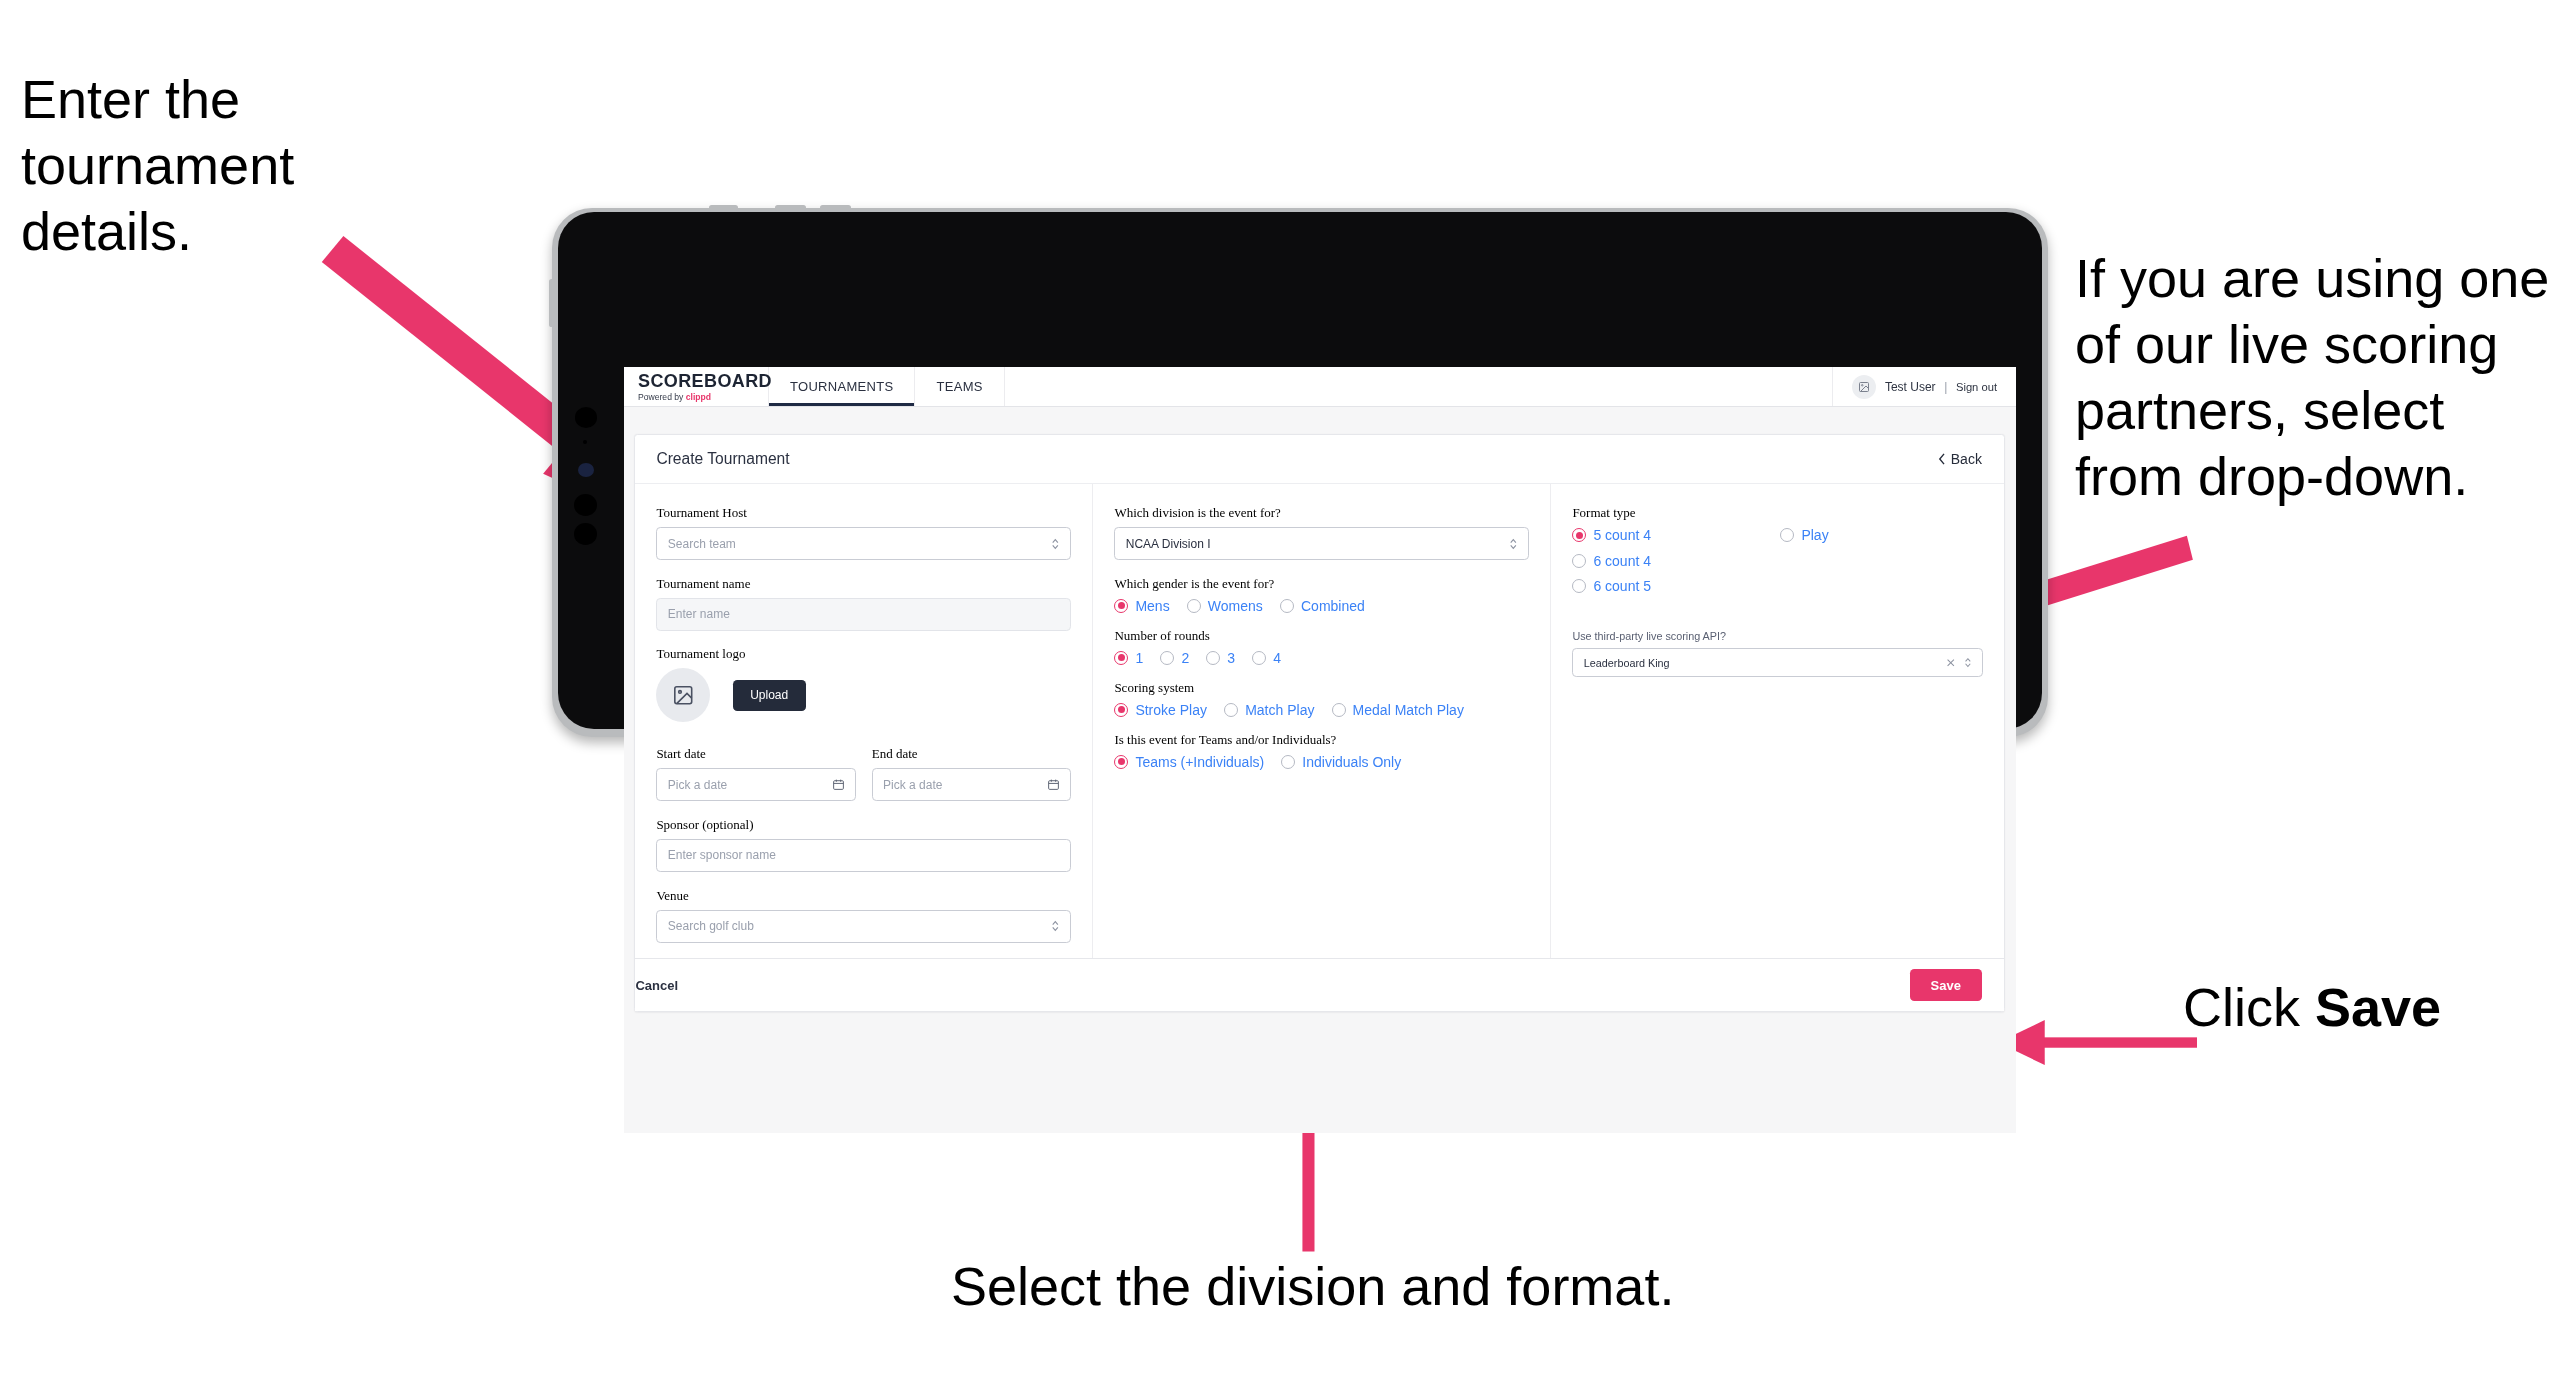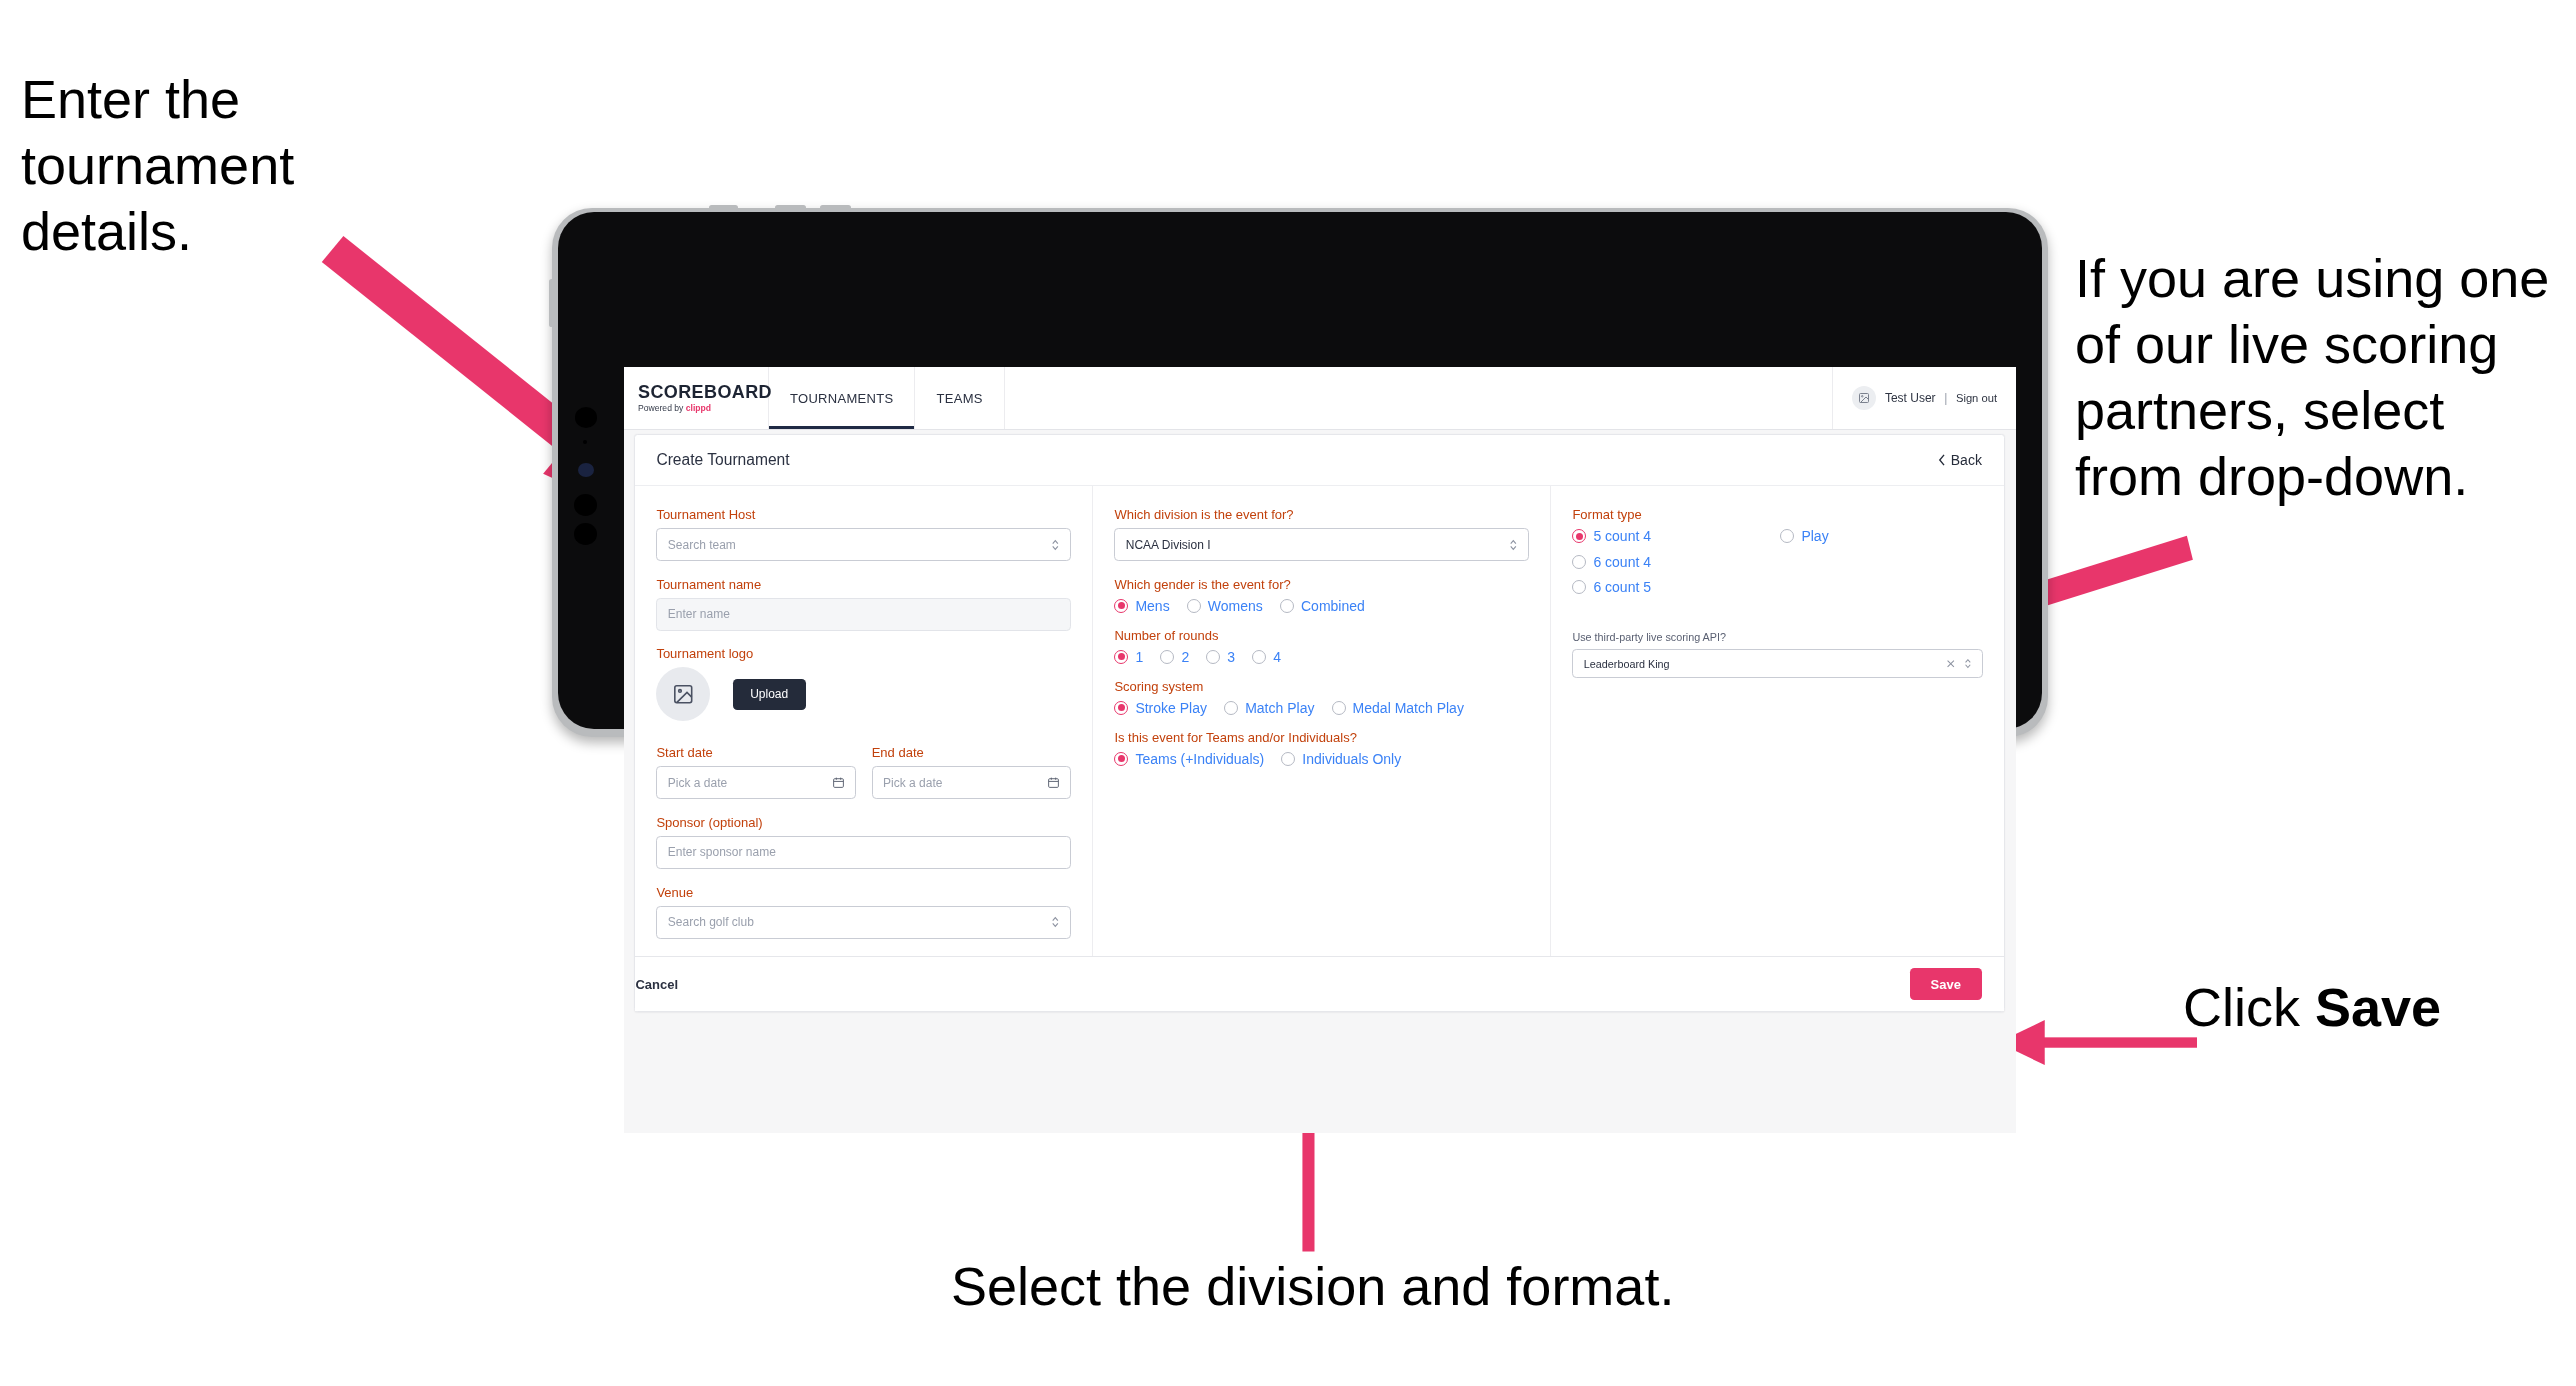--- a/index.html
+++ b/index.html
@@ -60,21 +60,21 @@
   #screen {
     position: absolute;
     left: 624px; top: 367px;
     width: 1392px; height: 766px;
     background: #f6f6f7;
     overflow: hidden;
   }
 
   
   #appbar {
-    height: 63px;
+    height: 40px;
     background: #fff;
     border-bottom: 0.9px solid #e3e4e8;
     display: flex;
     align-items: stretch;
     position: relative;
   }
   #brand {
     width: 145px;
     display: flex; flex-direction: column;
     justify-content: center;
@@ -152,21 +152,21 @@
   }
   #cancel-btn { font-size: 13px; color: #2b3141; font-weight: 600; cursor: pointer; background:none;border:none;font-family:inherit; }
   #save-btn {
     background: #e8366b; color: #fff; border: none;
     font-size: 13px; font-weight: 600; font-family: inherit;
     padding: 8.6px 21px; border-radius: 4.3px; cursor: pointer;
   }
 
   
   .fld { margin-bottom: 15.6px; }
-  .lbl { font-size: 13px; color: #c2410c; margin-bottom: 6px; display: block; }
+  .lbl { font-size: 13px; color: #000000; margin-bottom: 6px; display: block; font-family: Liberation Serif, serif; }
   .lbl-sm { font-size: 10.8px; color: #5a6072; margin-bottom: 6px; display: block; }
   .inp {
     width: 100%; height: 33px;
     border: 0.9px solid #c9ccd4; border-radius: 4.3px;
     background: #fff;
     display: flex; align-items: center;
     padding: 0 10.4px;
     font-size: 12px; color: #9aa0ad;
     position: relative;
     cursor: text;

